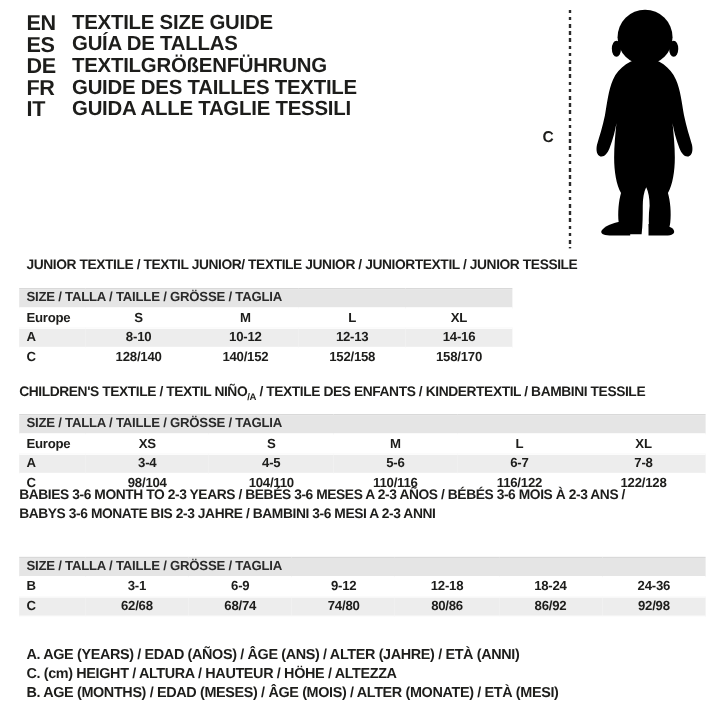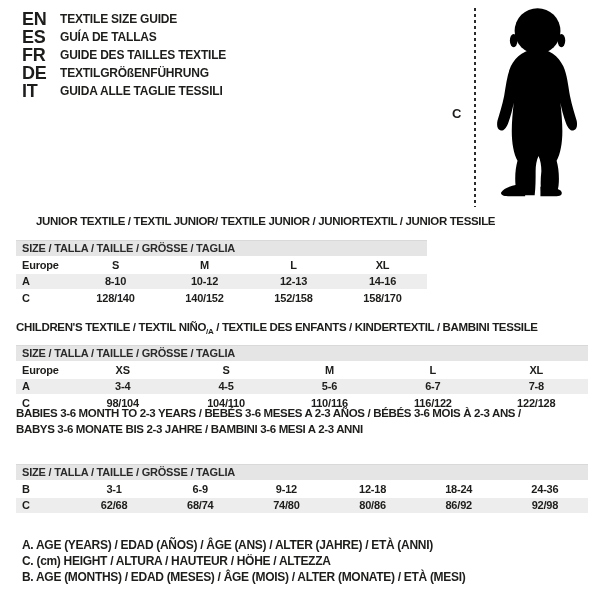--- a/index.html
+++ b/index.html
@@ -9,35 +9,35 @@
     color: #1d1d1b;
     font-weight: bold;
     position: relative;
   }
   .abs { position: absolute; }
 
   
   .lang-block { left: 22px; top: 10px; }
   .lang-row { display: flex; height: 18px; align-items: center; }
   .lang-code { width: 38px; font-size: 18px; letter-spacing: -0.2px; }
-  .lang-title { font-size: 12px; letter-spacing: -0.2px; }
+  .lang-title { font-size: 17px; letter-spacing: -0.2px; }
 
   
   .dash-line {
     left: 474px; top: 8px; width: 2px; height: 199px;
     background: repeating-linear-gradient(to bottom, #2b2b2b 0 3px, transparent 3px 6px);
   }
   .measure-label { left: 452px; top = 106px; top: 106px; font-size: 13px; }
   .baby-svg { left: 486px; top: 4px; }
 
   
   .section-title {
     font-size: 11.5px; letter-spacing: -0.35px; white-space: nowrap;
   }
-  .t1-title { left: 22px; top: 215px; margin-left: 14px; }
+  .t1-title { left: 22px; top: 215px; }
   .t2-title { left: 16px; top: 321px; }
   .t3-title { left: 16px; top: 406px; line-height: 15.5px; }
   .sub { font-size: 8px; vertical-align: sub; }
 
   
   table.size-table {
     border-collapse: collapse; table-layout: fixed;
     font-size: 11px; letter-spacing: -0.2px;
   }
   .tbl-1 { left: 16px; top: 240px; width: 411px; }
@@ -64,26 +64,26 @@
 <div class="abs lang-block">
   <div class="lang-row">
     <span class="lang-code">EN</span>
     <span class="lang-title">TEXTILE SIZE GUIDE</span>
   </div>
   <div class="lang-row">
     <span class="lang-code">ES</span>
     <span class="lang-title">GUÍA DE TALLAS</span>
   </div>
   <div class="lang-row">
+    <span class="lang-code">DE</span>
+    <span class="lang-title">TEXTILGRÖßENFÜHRUNG</span>
+  </div>
+  <div class="lang-row">
     <span class="lang-code">FR</span>
     <span class="lang-title">GUIDE DES TAILLES TEXTILE</span>
-  </div>
-  <div class="lang-row">
-    <span class="lang-code">DE</span>
-    <span class="lang-title">TEXTILGRÖßENFÜHRUNG</span>
   </div>
   <div class="lang-row">
     <span class="lang-code">IT</span>
     <span class="lang-title">GUIDA ALLE TAGLIE TESSILI</span>
   </div>
 </div>
 
 <span class="abs measure-label">C</span>
 <div class="abs dash-line"></div>
 <svg class="abs baby-svg" width="105" height="203" viewBox="0 0 110 210">

